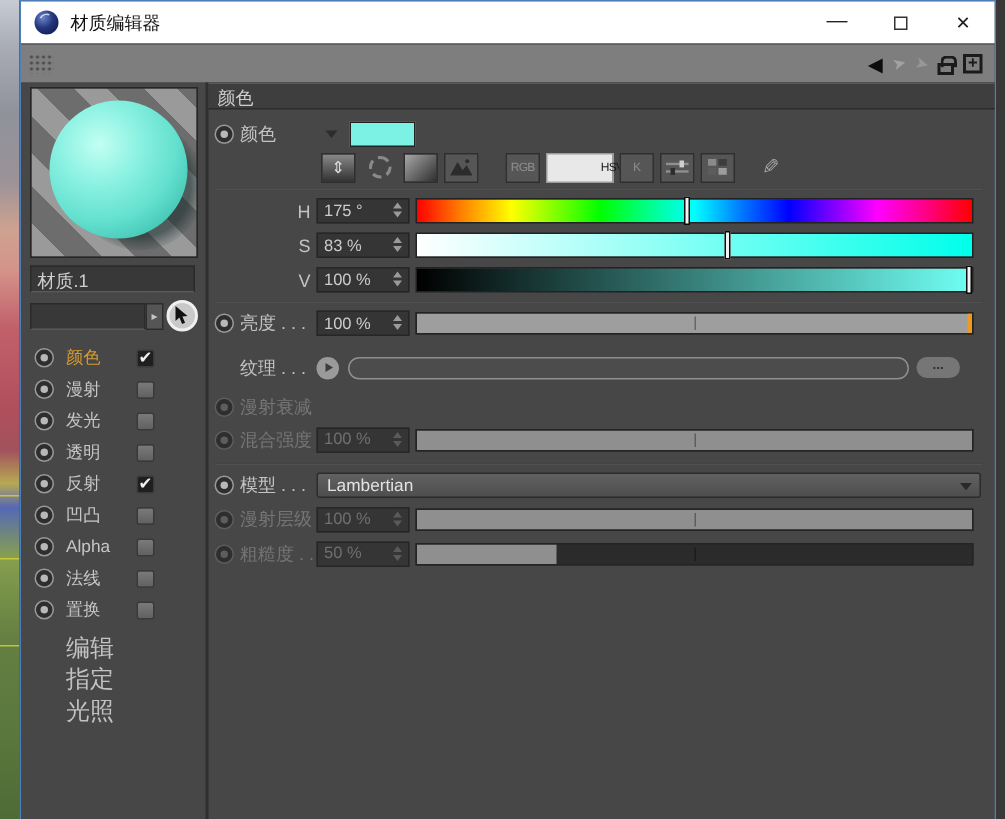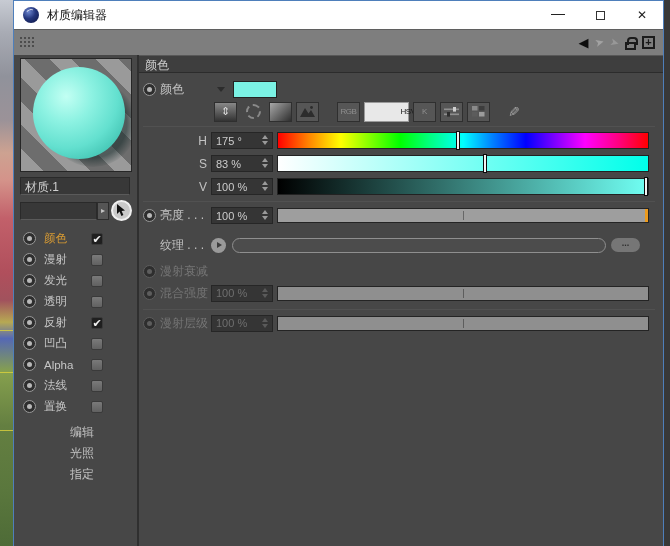--- a/index.html
+++ b/index.html
@@ -66,21 +66,21 @@
   .ch-row { display:flex; align-items:center; height:21px; padding-left:9px; }
   .radio { width:13px; height:13px; border-radius:50%; border:1px solid #9a9a9a; background:#2e2e2e; position:relative; flex:none; }
   .radio::after { content:""; position:absolute; left:3px; top:3px; width:5px; height:5px; border-radius:50%; background:#b8b8b8; }
   .radio.dim { border-color:#5d5d5d; }
   .radio.dim::after { background:#5d5d5d; }
   .ch-label { margin-left:8px; width:45px; color:#c6c6c6; font-size:11.5px; }
   .ch-label.hl { color:#d79a33; }
   .cb { width:12px; height:12px; margin-left:2px; background:linear-gradient(#7a7a7a,#616161); border:1px solid #3a3a3a; border-radius:2px; flex:none; }
   .cb.on { background:#1f1f1f; color:#f0f0f0; font-size:11px; line-height:10px; text-align:center; font-weight:bold; }
   .actions { margin-top:5px; }
-  .act-row { height:21px; display:flex; align-items:center; padding-left:30px; color:#c2c2c2; font-size:12px;margin-left:26px; }
+  .act-row { height:21px; display:flex; align-items:center; padding-left:30px; color:#c2c2c2; font-size:16px; }
 
   
   .main { flex:1; display:flex; flex-direction:column; min-width:0; }
   .sec-header { height:18px; background:#3e3e3e; border-top:1px solid #585858; border-bottom:1px solid #2c2c2c;
     color:#cfcfcf; padding:1px 0 0 6px; font-size:12px; flex:none; }
   .rows { padding-left:4px; }
   .mrow { display:flex; align-items:center; height:19px; }
   .mrow .radio { margin-right:4px; }
   .mlabel { width:51px; color:#c3c3c3; font-size:12px; white-space:nowrap; flex:none; }
   .mlabel.dim, .dimtxt { color:#757575; }
@@ -228,22 +228,22 @@
               <span class="cb"></span>
             </div>
             <div class="ch-row">
               <span class="radio"></span>
               <span class="ch-label">置换</span>
               <span class="cb"></span>
             </div>
           </div>
         <div class="actions" id="action-list">
             <div class="act-row">编辑</div>
+            <div class="act-row">指定</div>
             <div class="act-row">光照</div>
-            <div class="act-row">指定</div>
           </div>
       </div>
 
       <div class="main">
         <div class="sec-header">颜色</div>
         <div class="rows">
 
           <div class="mrow" style="margin-top:6px; height:20px">
             <span class="radio"></span>
             <span class="mlabel">颜色</span>
@@ -372,36 +372,59 @@
                 </span>
               </span>
             <span class="vslider">
               <span class="fill dis" style="width: 100%;"></span>
                 <span class="tick"></span>
             </span>
           </div>
 
           <div class="divider" style="margin-top:7px"></div>
 
+          <div class="mrow" style="margin-top:4px">
+            <span class="radio"></span>
+            <span class="mlabel">模型 . . .</span>
+            <span class="dropdown">
+                <span>Lambertian</span>
+                <span class="dd-arrow"></span>
+              </span>
+          </div>
 
 
           <div class="mrow" style="margin-top:4px; height:18px">
             <span class="radio dim"></span>
             <span class="mlabel dim">漫射层级</span>
             <span class="spin dis">
                 <span>100 %</span>
                 <span class="arrows">
                   <i class="up"></i>
                   <i class="dn"></i>
                 </span>
               </span>
             <span class="vslider">
               <span class="fill dis" style="width: 100%;"></span>
                 <span class="tick"></span>
             </span>
           </div>
 
+          <div class="mrow" style="margin-top:5px; height:18px">
+            <span class="radio dim"></span>
+            <span class="mlabel dim">粗糙度 . .</span>
+            <span class="spin dis">
+                <span>50 %</span>
+                <span class="arrows">
+                  <i class="up"></i>
+                  <i class="dn"></i>
+                </span>
+              </span>
+            <span class="vslider">
+              <span class="fill dis" style="width: 25%;"></span>
+                <span class="tick"></span>
+            </span>
+          </div>
 
         </div>
       </div>
     </div>
   </div>
 </div>
 
 </body></html>

